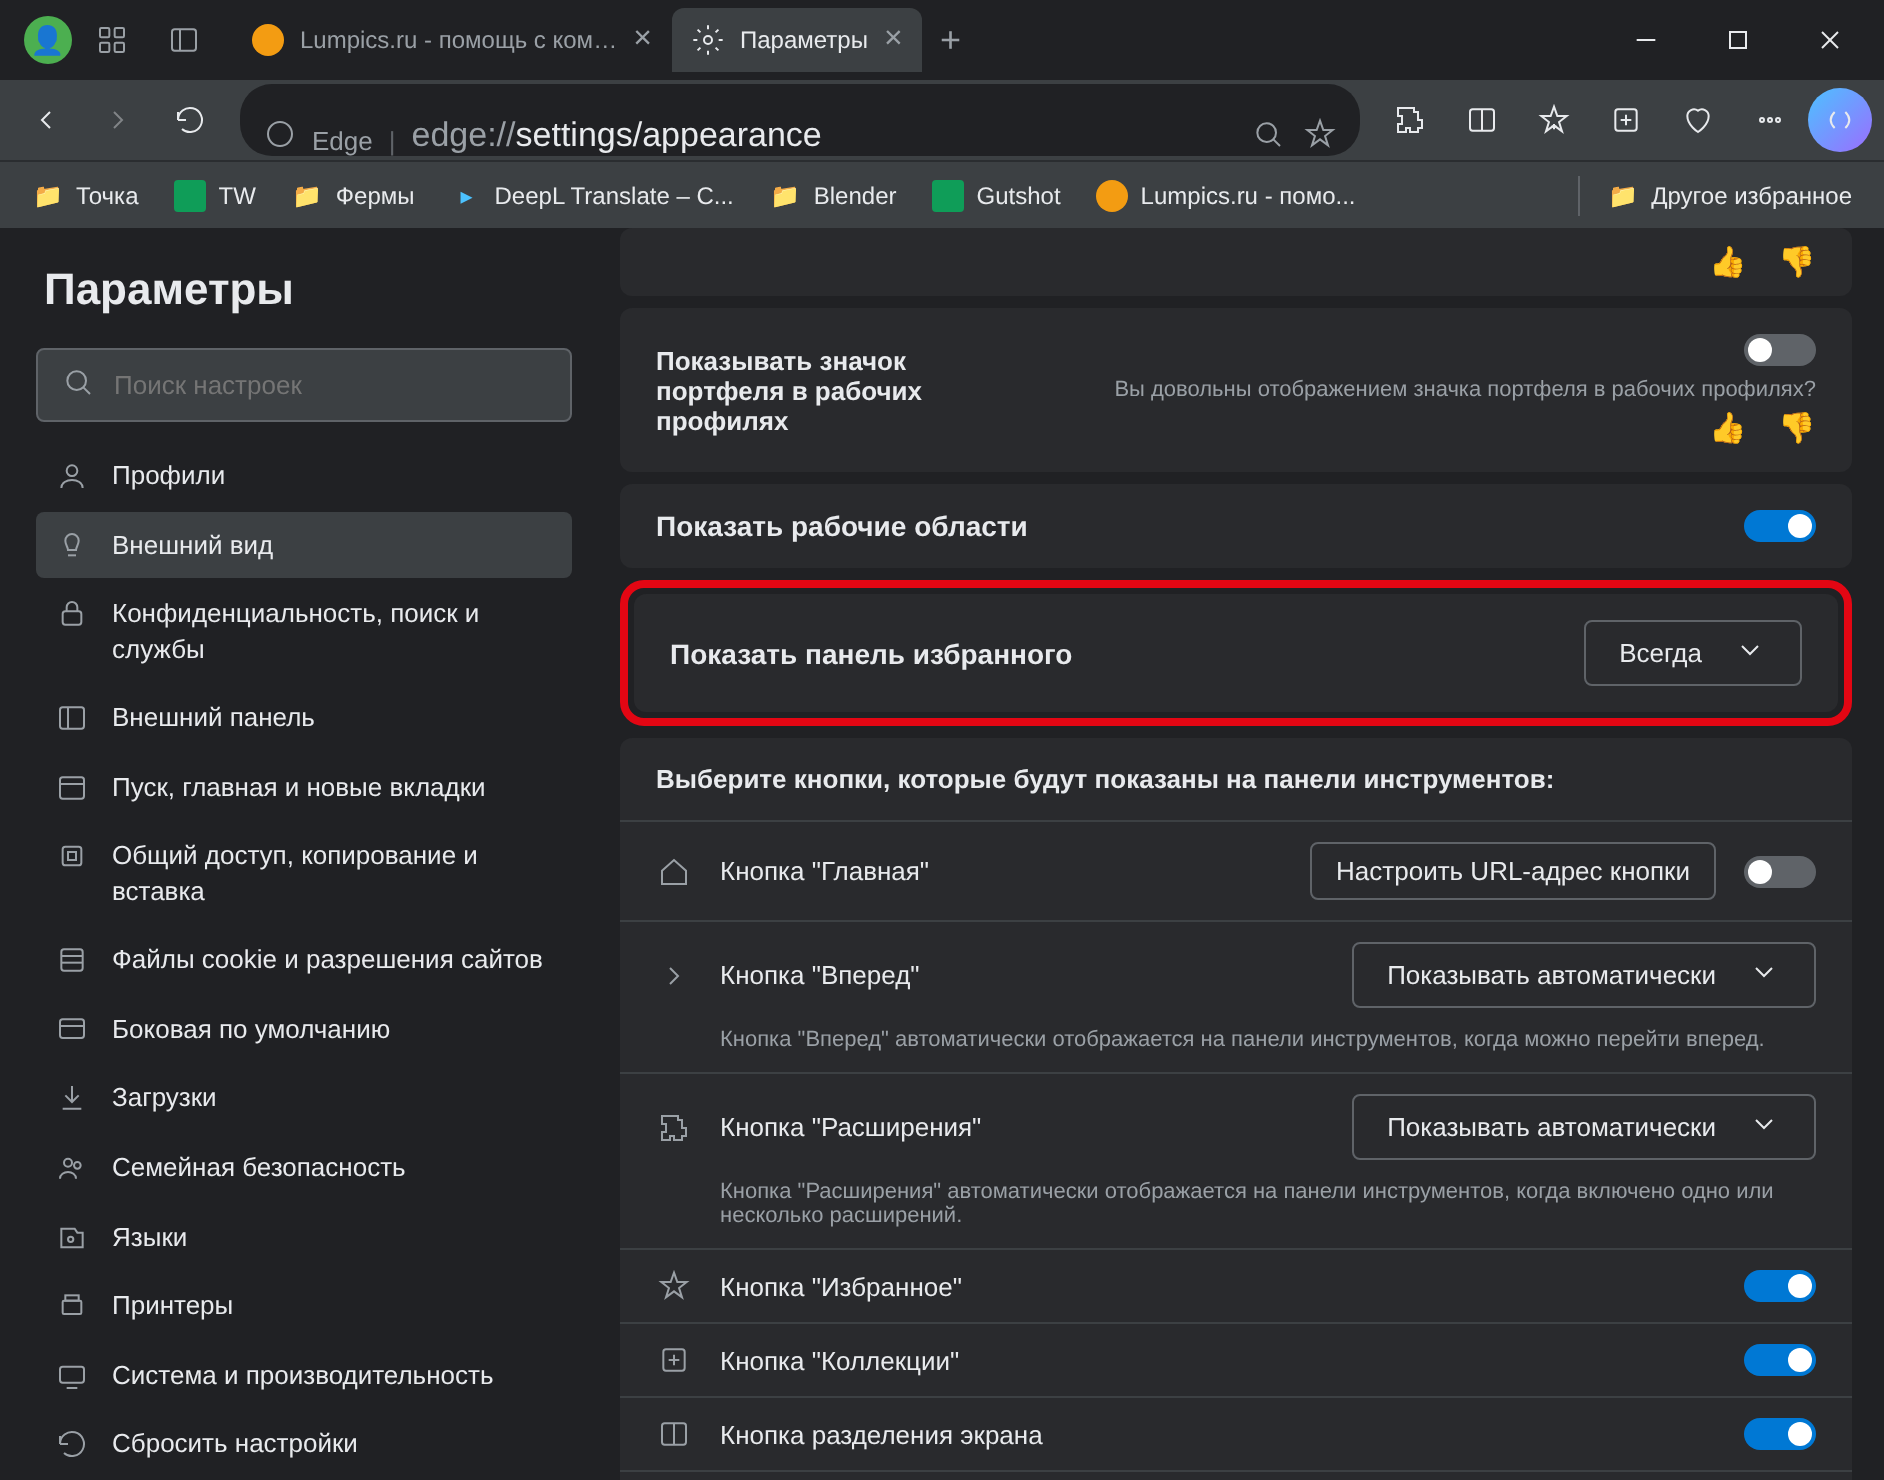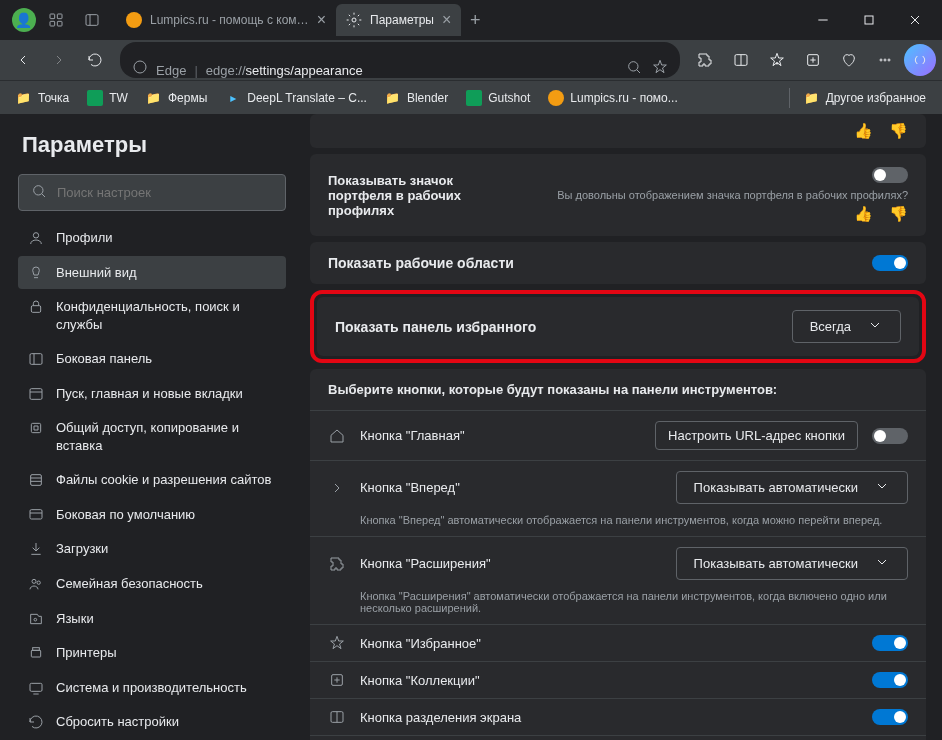--- a/index.html
+++ b/index.html
@@ -16,21 +16,21 @@
 .tab-title{white-space:nowrap;overflow:hidden;text-overflow:ellipsis;flex:1}
 .tab-close{font-size:16px;color:#9aa0a6;cursor:pointer;flex-shrink:0}
 .new-tab{width:28px;height:28px;display:flex;align-items:center;justify-content:center;color:#9aa0a6;cursor:pointer;font-size:18px}
 .window-controls{display:flex;margin-left:auto}
 .win-btn{width:46px;height:32px;display:flex;align-items:center;justify-content:center;color:#e8eaed;cursor:pointer}
 
 .toolbar{height:40px;background:#3c4043;display:flex;align-items:center;padding:0 6px;gap:2px}
 .tb-btn{width:34px;height:34px;display:flex;align-items:center;justify-content:center;color:#e8eaed;border-radius:4px;cursor:pointer}
 .addr{flex:1;height:36px;background:#202124;border-radius:16px;display:flex;align-items:flex-end;padding:0 12px;gap:8px;margin:0 6px}
 .addr-icon{color:#9aa0a6}
-.addr-text{flex:1;font-size:13px}
+.addr-text{flex:1;font-size:17px}
 .addr-text .proto{color:#9aa0a6}
 .addr-right{display:flex;gap:10px;color:#9aa0a6}
 .copilot-btn{width:32px;height:32px;border-radius:50%;display:flex;align-items:center;justify-content:center}
 
 .bookmarks{height:34px;background:#3c4043;display:flex;align-items:center;padding:0 8px;gap:2px;border-top:1px solid #2a2d30}
 .bm{display:flex;align-items:center;gap:6px;padding:4px 8px;font-size:12px;color:#e8eaed;cursor:pointer;border-radius:4px;white-space:nowrap}
 .bm-icon{width:16px;height:16px;display:flex;align-items:center;justify-content:center;flex-shrink:0}
 .bm-folder{color:#ffd04c}
 .bm-spacer{flex:1}
 .bm-sep{width:1px;height:20px;background:#5f6368;margin:0 4px}
@@ -282,21 +282,21 @@
           </span>
           <span class="nav-label">Конфиденциальность, поиск и службы</span>
         </div>
         <div class="nav-item">
           <span class="nav-icon">
             <svg viewBox="0 0 24 24">
               <rect x="3" y="4" width="18" height="16" rx="2"></rect>
               <line x1="9" y1="4" x2="9" y2="20"></line>
             </svg>
           </span>
-          <span class="nav-label">Боковая панель</span>
+          <span class="nav-label">Внешний панель</span>
         </div>
         <div class="nav-item">
           <span class="nav-icon">
             <svg viewBox="0 0 24 24">
               <rect x="3" y="4" width="18" height="16" rx="2"></rect>
               <line x1="3" y1="9" x2="21" y2="9"></line>
             </svg>
           </span>
           <span class="nav-label">Пуск, главная и новые вкладки</span>
         </div>

